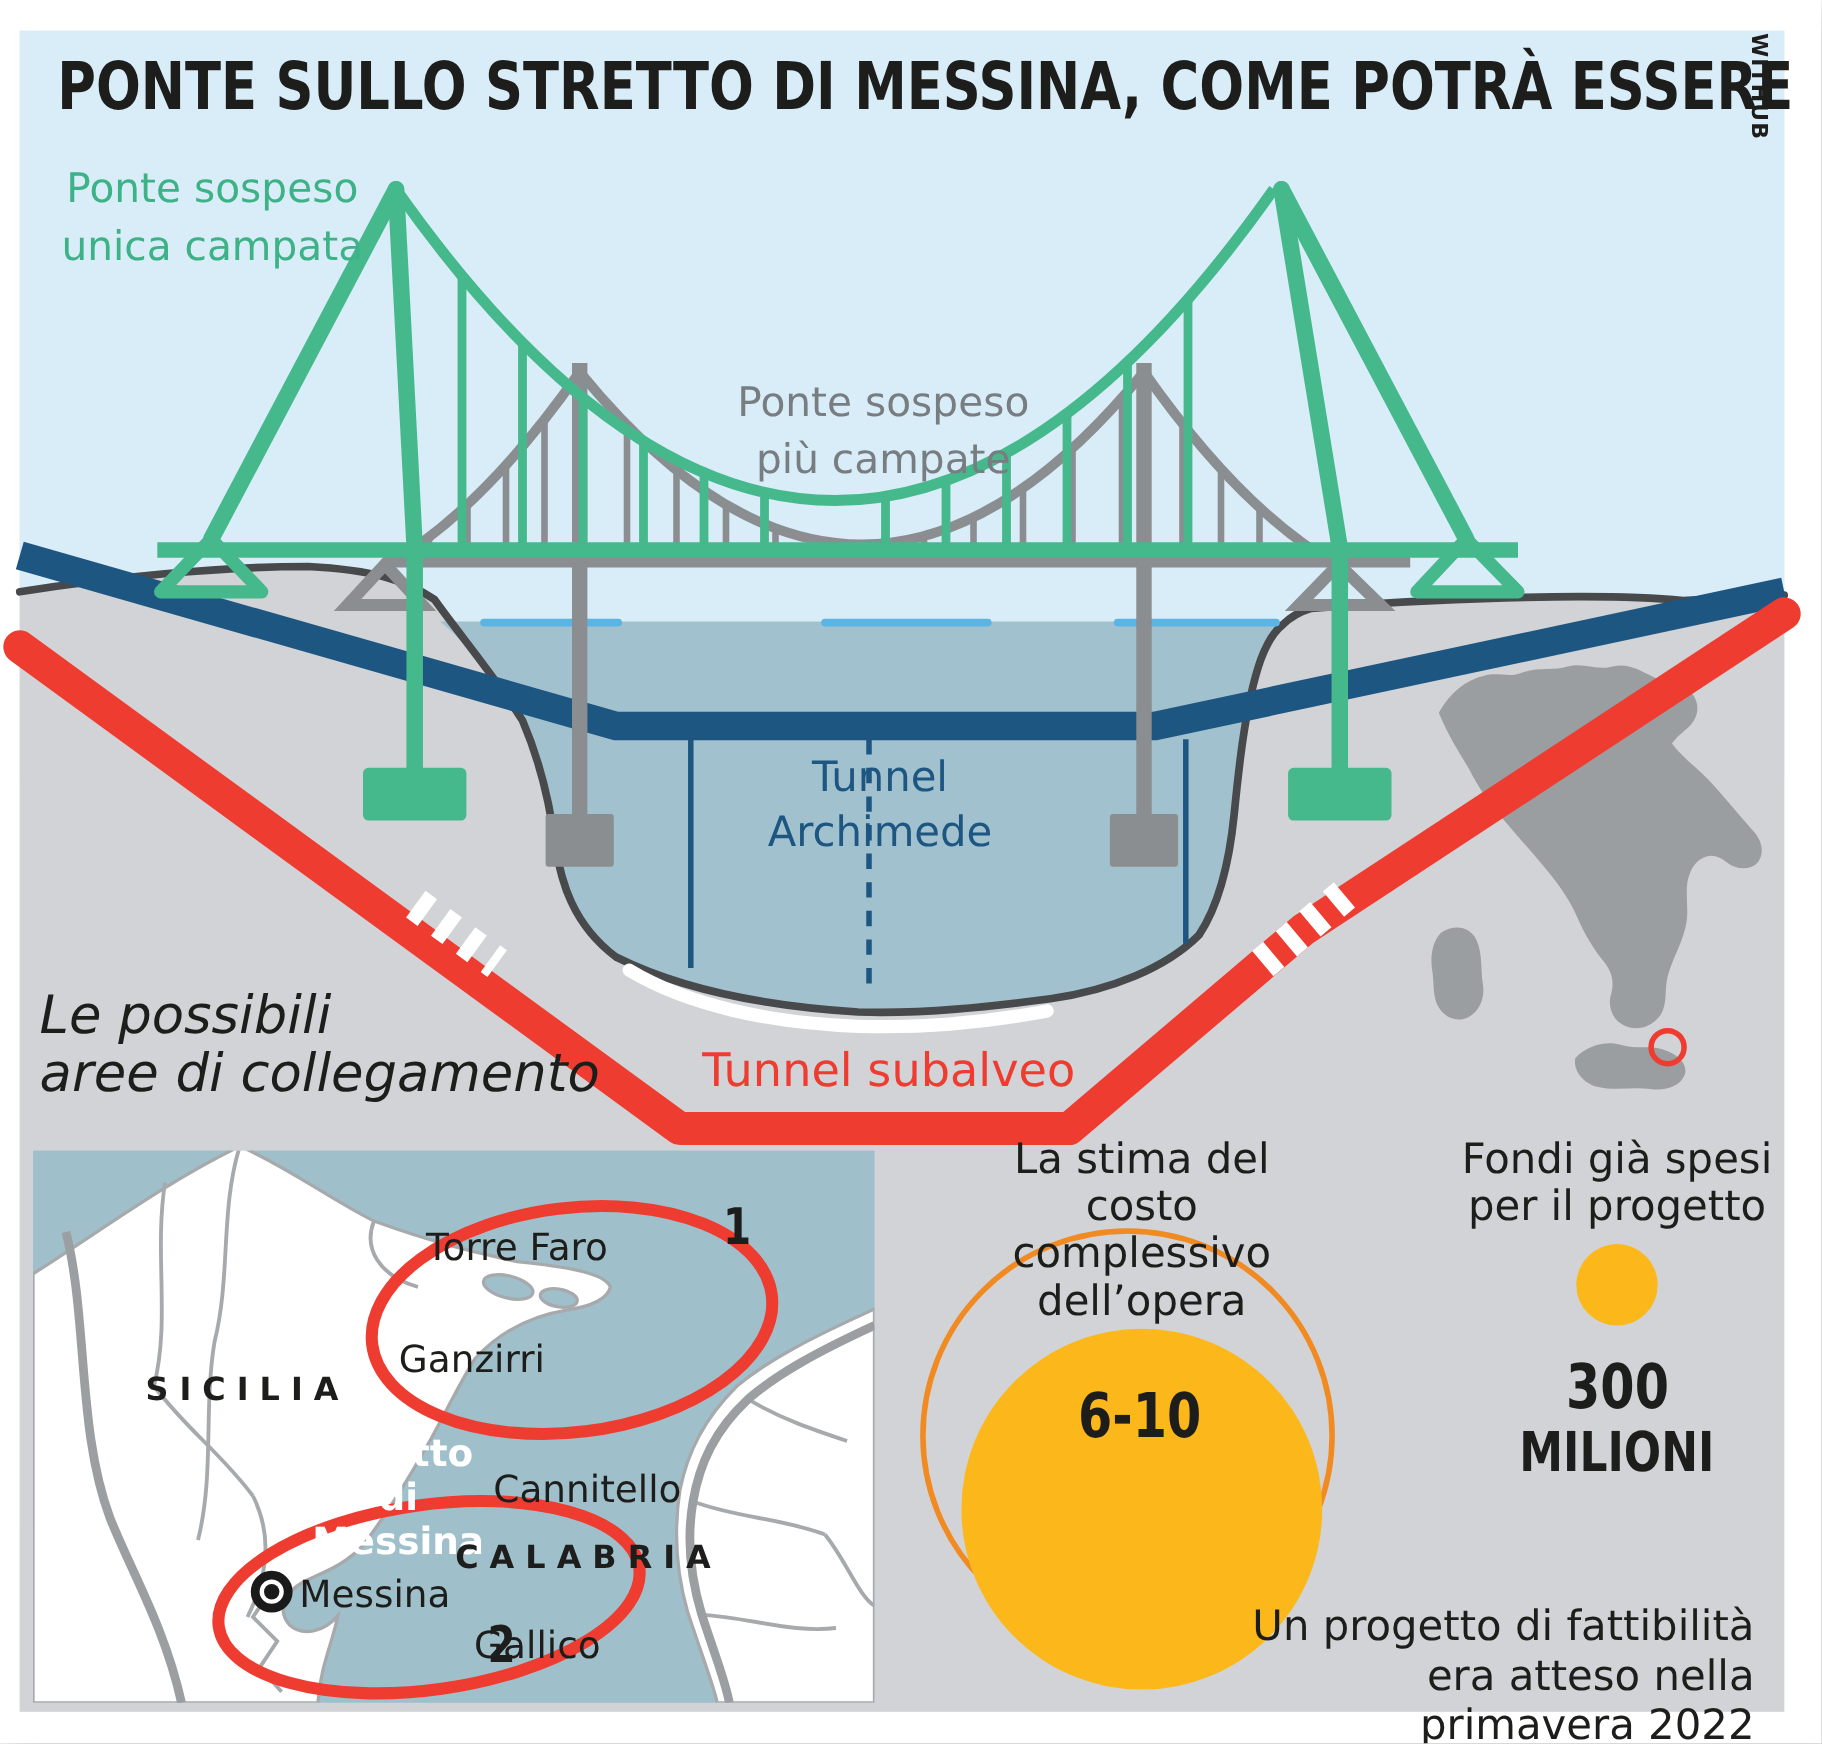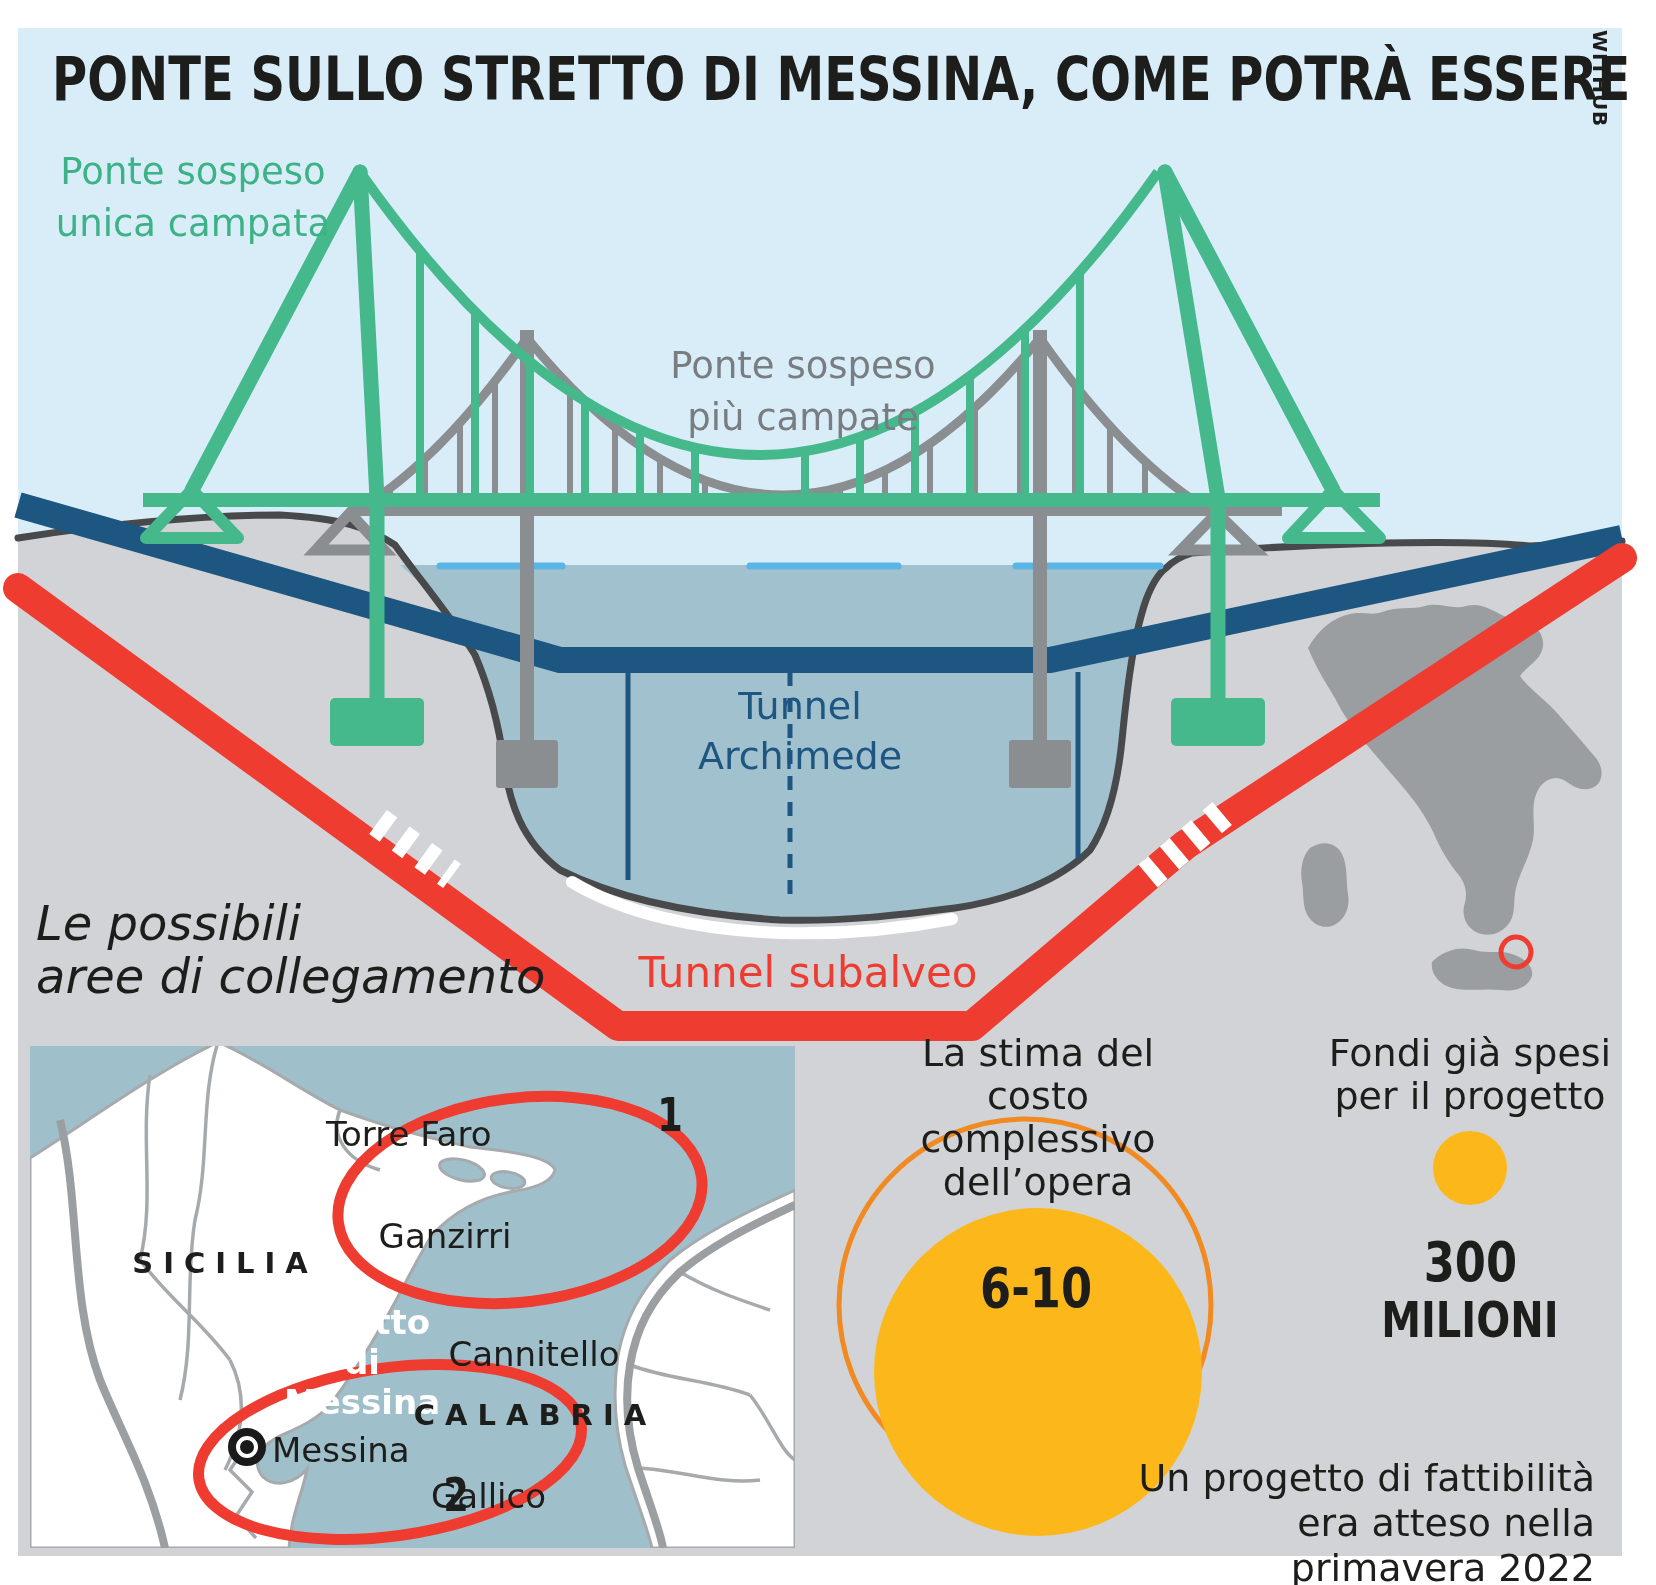--- a/index.html
+++ b/index.html
@@ -208,22 +208,22 @@
     <div>Archimede</div>
   </div>
 
   <div class="abs c red-lbl" style="left:608px;top:948px;width:400px">Tunnel subalveo</div>
 
   <div class="abs ink-lbl" style="left:36px;top:897px;line-height:53px">
     <div>Le possibili</div>
     <div>aree di collegamento</div>
   </div>
 
-  <div class="abs map-lbl" style="left:326px;top:1114px;width:250px;text-align:left">Torre Faro</div>
-  <div class="abs map-lbl" style="left:320px;top:1216px;width:250px;text-align:center">Ganzirri</div>
+  <div class="abs map-lbl" style="left:345px;top:1114px;width:250px;text-align:center">Torre Faro</div>
+  <div class="abs map-lbl" style="left:304px;top:1216px;width:250px;text-align:center">Ganzirri</div>
   <div class="abs map-reg" style="left:85px;top:1246px;width:280px;text-align:center">SICILIA</div>
   <div class="abs c map-strait" style="left:262px;top:1302px;width:200px">
     <div>Stretto</div>
     <div>di Messina</div>
   </div>
   <div class="abs map-lbl" style="left:409px;top:1334px;width:250px;text-align:center">Cannitello</div>
   <div class="abs map-reg" style="left:405px;top:1398px;width:260px;text-align:center">CALABRIA</div>
   <div class="abs map-lbl" style="left:272px;top:1430px">Messina</div>
   <div class="abs map-lbl" style="left:431px;top:1476px;width:250px;">Gallico</div>
   <div class="abs map-num" style="left:640px;top:1088px;width:60px;text-align:center"><span class="cond">1</span></div>

